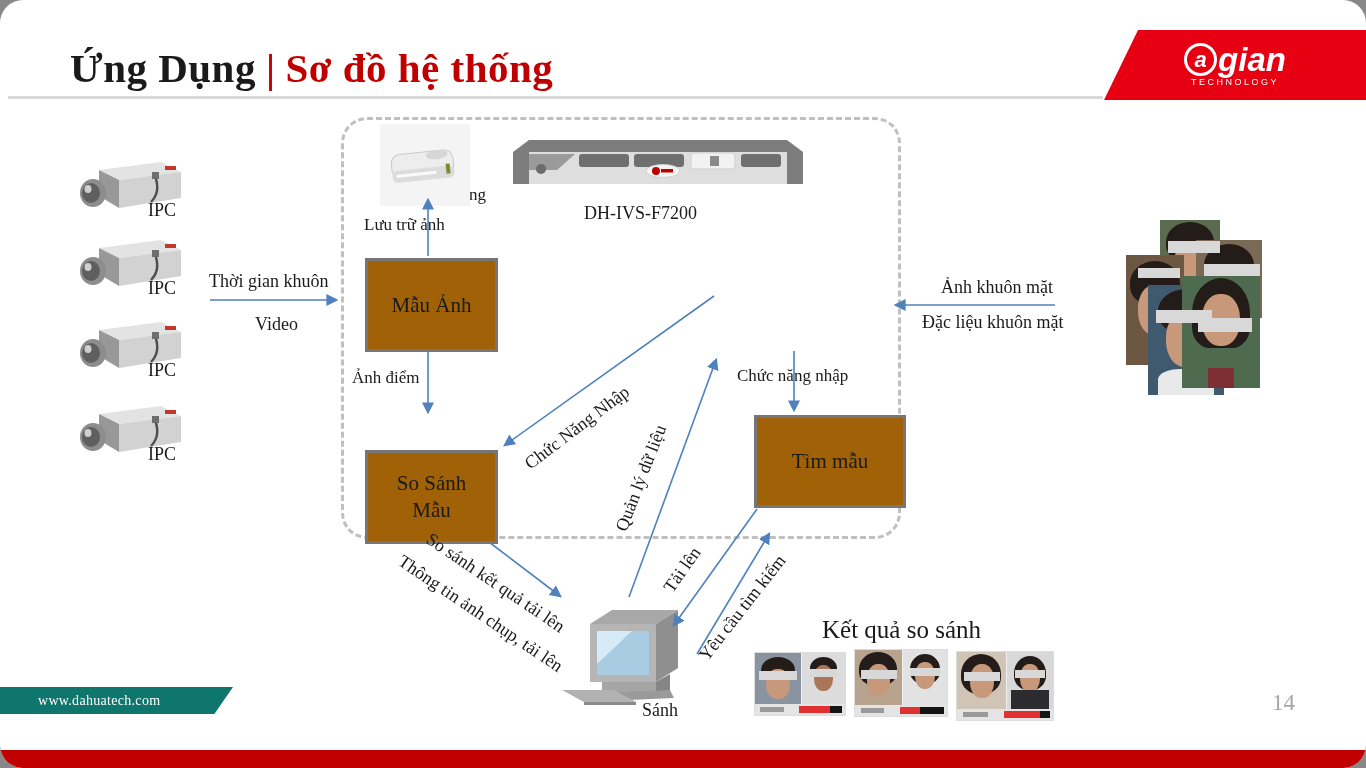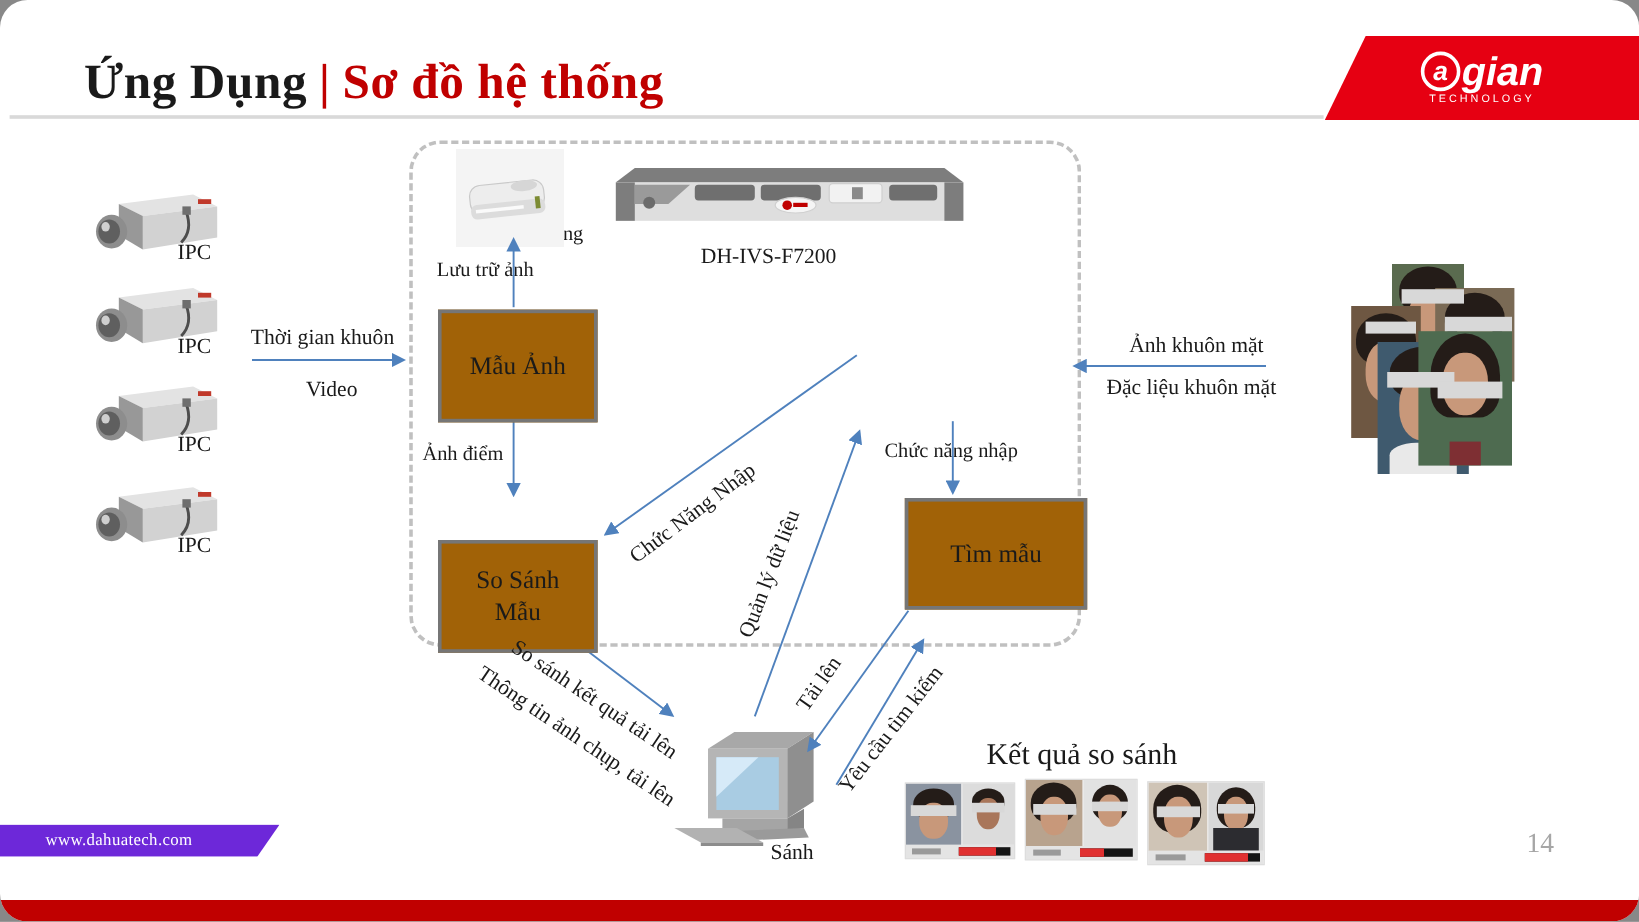--- a/index.html
+++ b/index.html
@@ -41,21 +41,21 @@
   .rd{background:#d8d8d8;z-index:4;}
   .rdbar{position:absolute;background:#d8d8d8;z-index:4;}
   
   .card{position:absolute;background:#f0f0f0;border:1px solid #ddd;overflow:hidden;z-index:2;}
   .card .half{position:absolute;top:0;overflow:hidden;}
   .card .strip{position:absolute;left:0;bottom:0;width:100%;height:11px;background:#e4e4e4;}
   .card .ts{position:absolute;left:6%;bottom:3px;width:26%;height:5px;background:#9a9a9a;}
   .card .track{position:absolute;right:3%;bottom:2px;width:48%;height:7px;background:#151515;}
   .card .fillr{position:absolute;left:0;top:0;height:100%;background:#e03030;}
   
-  .footer-strip{position:absolute;left:0;top:687px;width:233px;height:27px;background:#6d28d9;
+  .footer-strip{position:absolute;left:0;top:687px;width:233px;height:27px;background:#0f766e;
         clip-path:polygon(0 0,100% 0,92% 100%,0 100%);display:flex;align-items:center;}
   .footer-strip span{color:#fff;font-size:14px;margin-left:38px;letter-spacing:.3px;}
   .pagenum{position:absolute;left:1272px;top:690px;font-size:23px;color:#a6a6a6;}
   .redbar{position:absolute;left:0;top:750px;width:1366px;height:18px;background:#c00000;}
 </style>
 </head>
 <body>
 
 <div class="slide">
 

